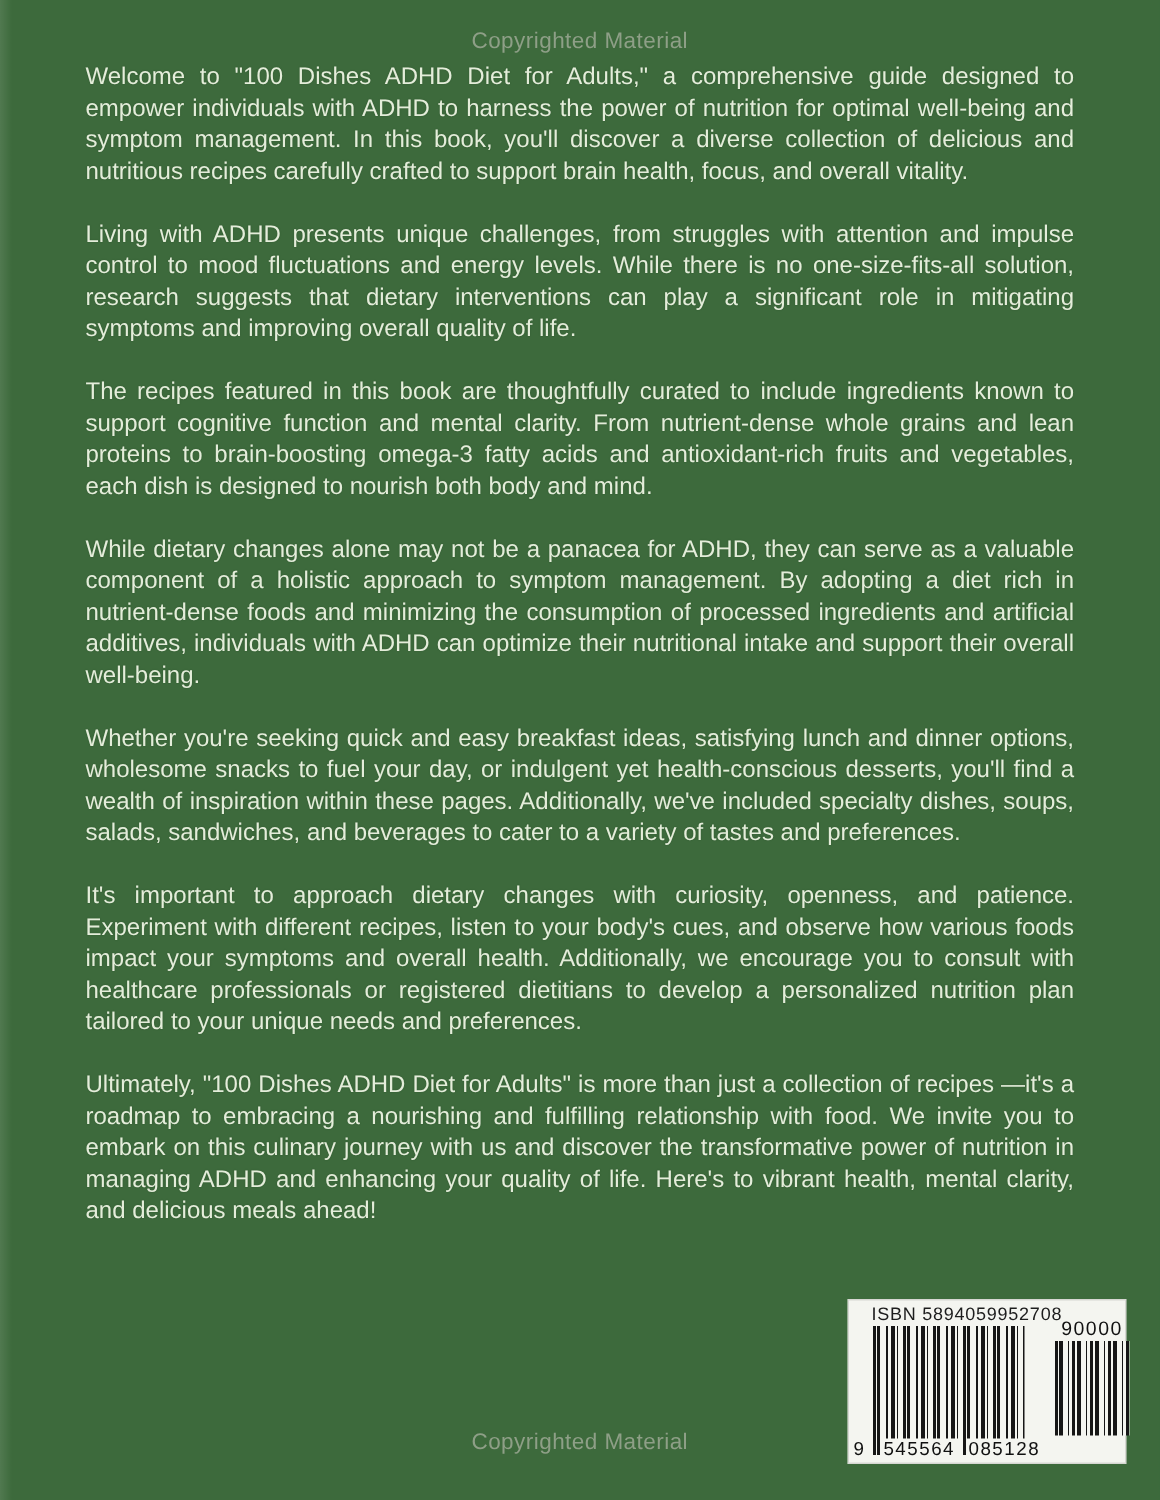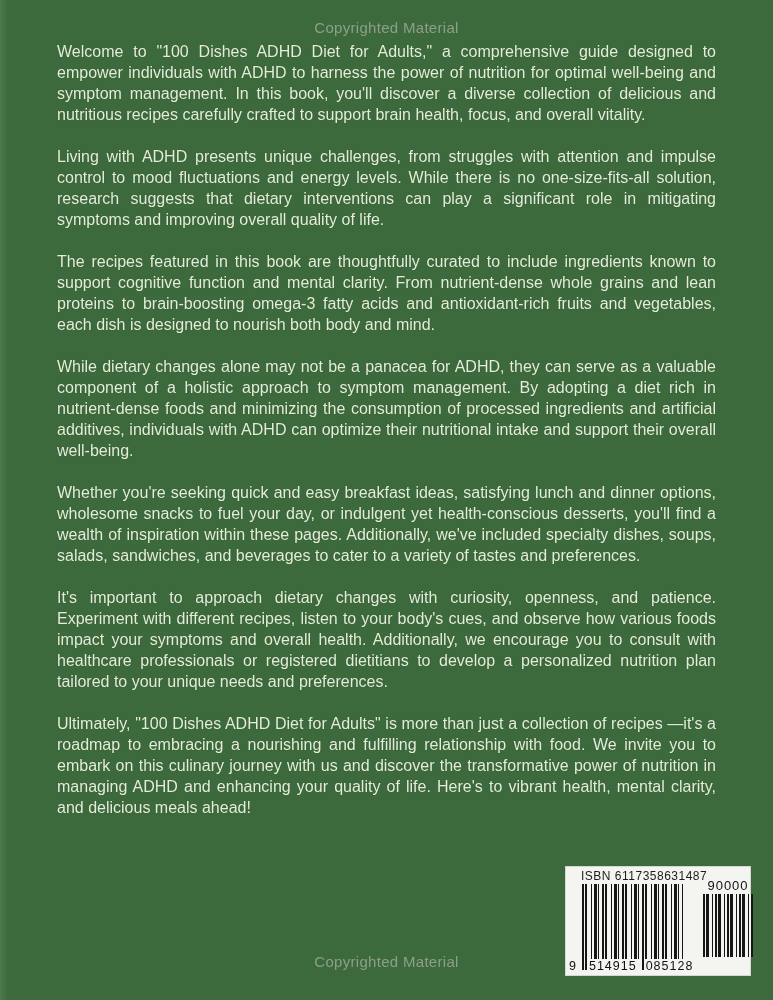--- a/index.html
+++ b/index.html
@@ -106,27 +106,27 @@
   <p>Welcome to "100 Dishes ADHD Diet for Adults," a comprehensive guide designed to empower individuals with ADHD to harness the power of nutrition for optimal well-being and symptom management. In this book, you'll discover a diverse collection of delicious and nutritious recipes carefully crafted to support brain health, focus, and overall vitality.</p>
   <p>Living with ADHD presents unique challenges, from struggles with attention and impulse control to mood fluctuations and energy levels. While there is no one-size-fits-all solution, research suggests that dietary interventions can play a significant role in mitigating symptoms and improving overall quality of life.</p>
   <p>The recipes featured in this book are thoughtfully curated to include ingredients known to support cognitive function and mental clarity. From nutrient-dense whole grains and lean proteins to brain-boosting omega-3 fatty acids and antioxidant-rich fruits and vegetables, each dish is designed to nourish both body and mind.</p>
   <p>While dietary changes alone may not be a panacea for ADHD, they can serve as a valuable component of a holistic approach to symptom management. By adopting a diet rich in nutrient-dense foods and minimizing the consumption of processed ingredients and artificial additives, individuals with ADHD can optimize their nutritional intake and support their overall well-being.</p>
   <p>Whether you're seeking quick and easy breakfast ideas, satisfying lunch and dinner options, wholesome snacks to fuel your day, or indulgent yet health-conscious desserts, you'll find a wealth of inspiration within these pages. Additionally, we've included specialty dishes, soups, salads, sandwiches, and beverages to cater to a variety of tastes and preferences.</p>
   <p>It's important to approach dietary changes with curiosity, openness, and patience. Experiment with different recipes, listen to your body's cues, and observe how various foods impact your symptoms and overall health. Additionally, we encourage you to consult with healthcare professionals or registered dietitians to develop a personalized nutrition plan tailored to your unique needs and preferences.</p>
   <p>Ultimately, "100 Dishes ADHD Diet for Adults" is more than just a collection of recipes —it's a roadmap to embracing a nourishing and fulfilling relationship with food. We invite you to embark on this culinary journey with us and discover the transformative power of nutrition in managing ADHD and enhancing your quality of life. Here's to vibrant health, mental clarity, and delicious meals ahead!</p>
 </div>
 
 <div class="barcode-panel">
-  <div class="isbn-label">ISBN 6117358631487</div>
+  <div class="isbn-label">ISBN 5894059952708</div>
 
   <div class="bc-main">
     <div class="bars"></div>
     <div class="bc-digits">
       <span class="prefix">9</span>
-      <span class="grp">514915</span>
+      <span class="grp">545564</span>
       <span class="grp">085128</span>
     </div>
   </div>
 
   <div class="bc-addon">
     <div class="addon-label">90000</div>
     <div class="bars"></div>
   </div>
 </div>
 

